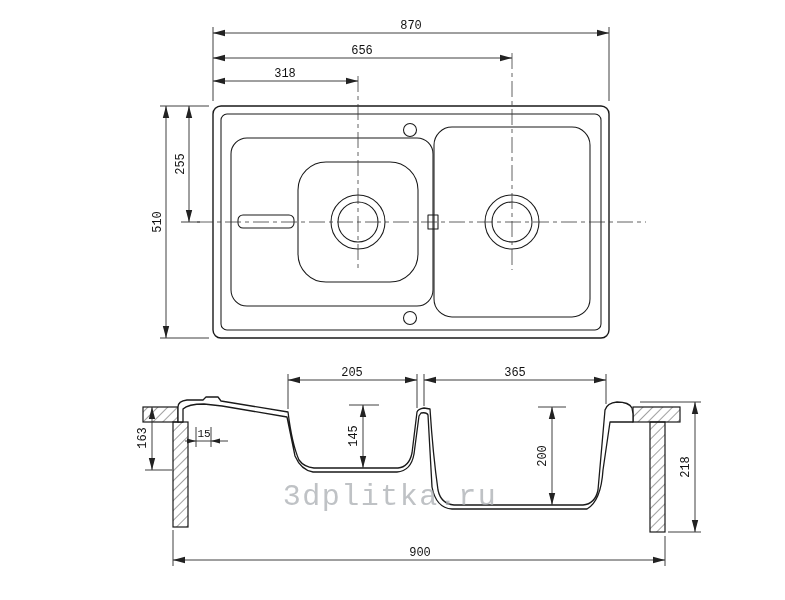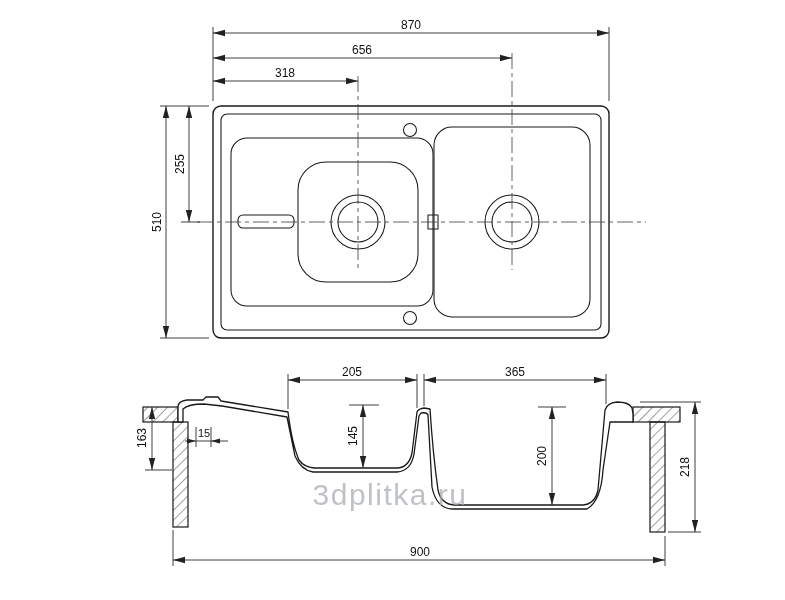--- a/index.html
+++ b/index.html
@@ -1,17 +1,17 @@
 <!DOCTYPE html>
 <html><head>
 <meta charset="utf-8">
 <style>
   html,body{margin:0;padding:0;background:#fff;}
   .page{position:relative;width:785px;height:600px;background:#ffffff;overflow:hidden;
-        font-family:Liberation Sans, sans-serif;}
+        font-family:Liberation Mono, monospace;}
   svg{display:block;}
   .ol  {fill:none;stroke:#1a1a1a;stroke-width:1.4;stroke-linejoin:round;}
   .ol2 {fill:none;stroke:#1a1a1a;stroke-width:1.05;stroke-linejoin:round;}
   .shell{fill:#ffffff;stroke:#1a1a1a;stroke-width:1.3;stroke-linejoin:round;}
   .hat {fill:url(#hatch);stroke:#1a1a1a;stroke-width:1.2;}
   .dim,.ext{fill:none;stroke:#2a2a2a;stroke-width:0.9;}
   .cl  {fill:none;stroke:#3a3a3a;stroke-width:0.8;stroke-dasharray:16 4 4 4;}
   text.d{font-size:12px;fill:#111;text-anchor:middle;}
   text.ds{font-size:11px;fill:#111;text-anchor:middle;}
   .wm {font-size:30px;fill:#a7abb0;opacity:.72;text-anchor:middle;letter-spacing:1.5px;}

